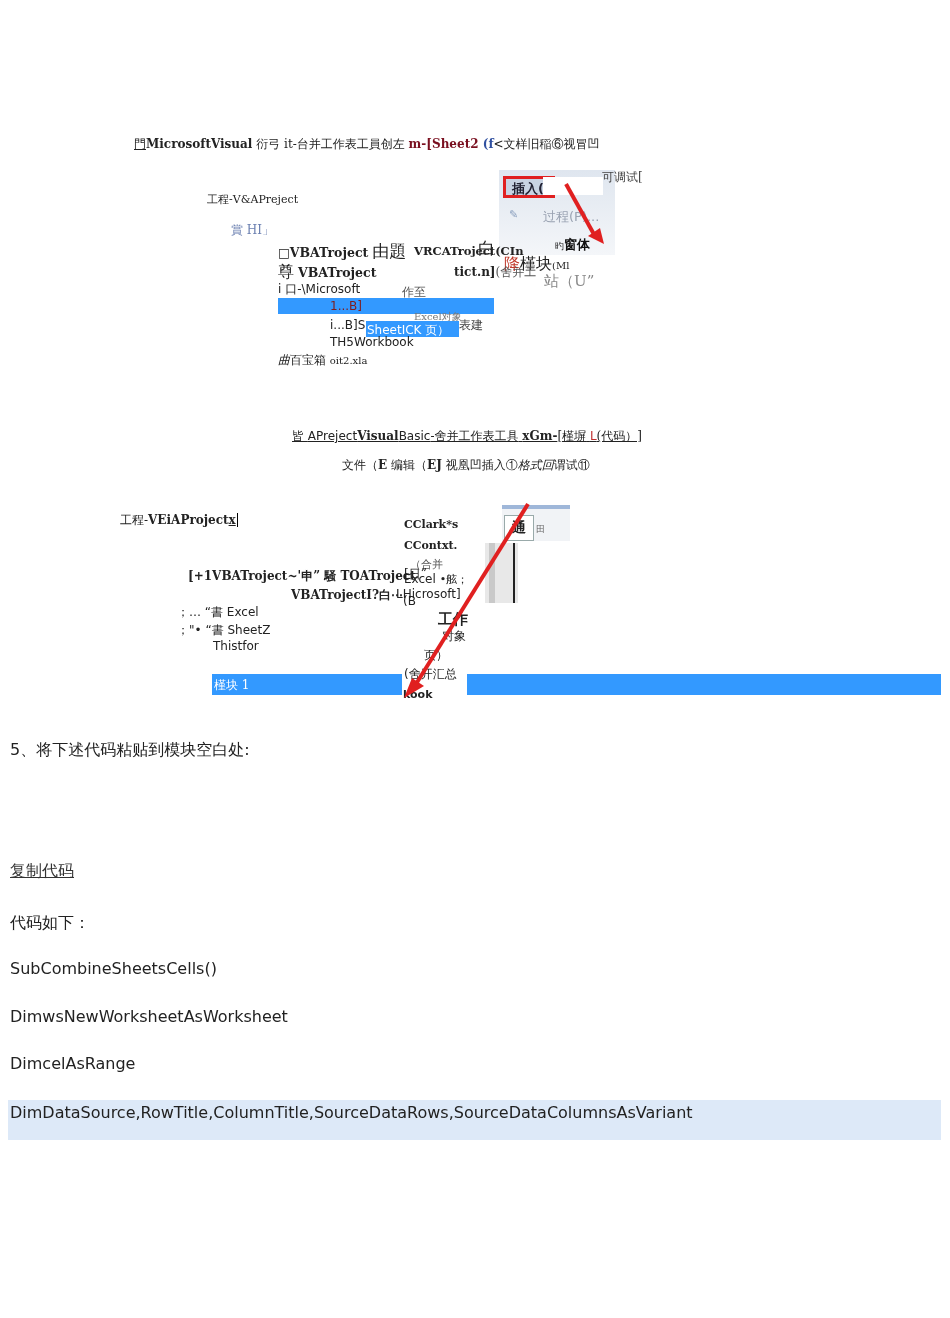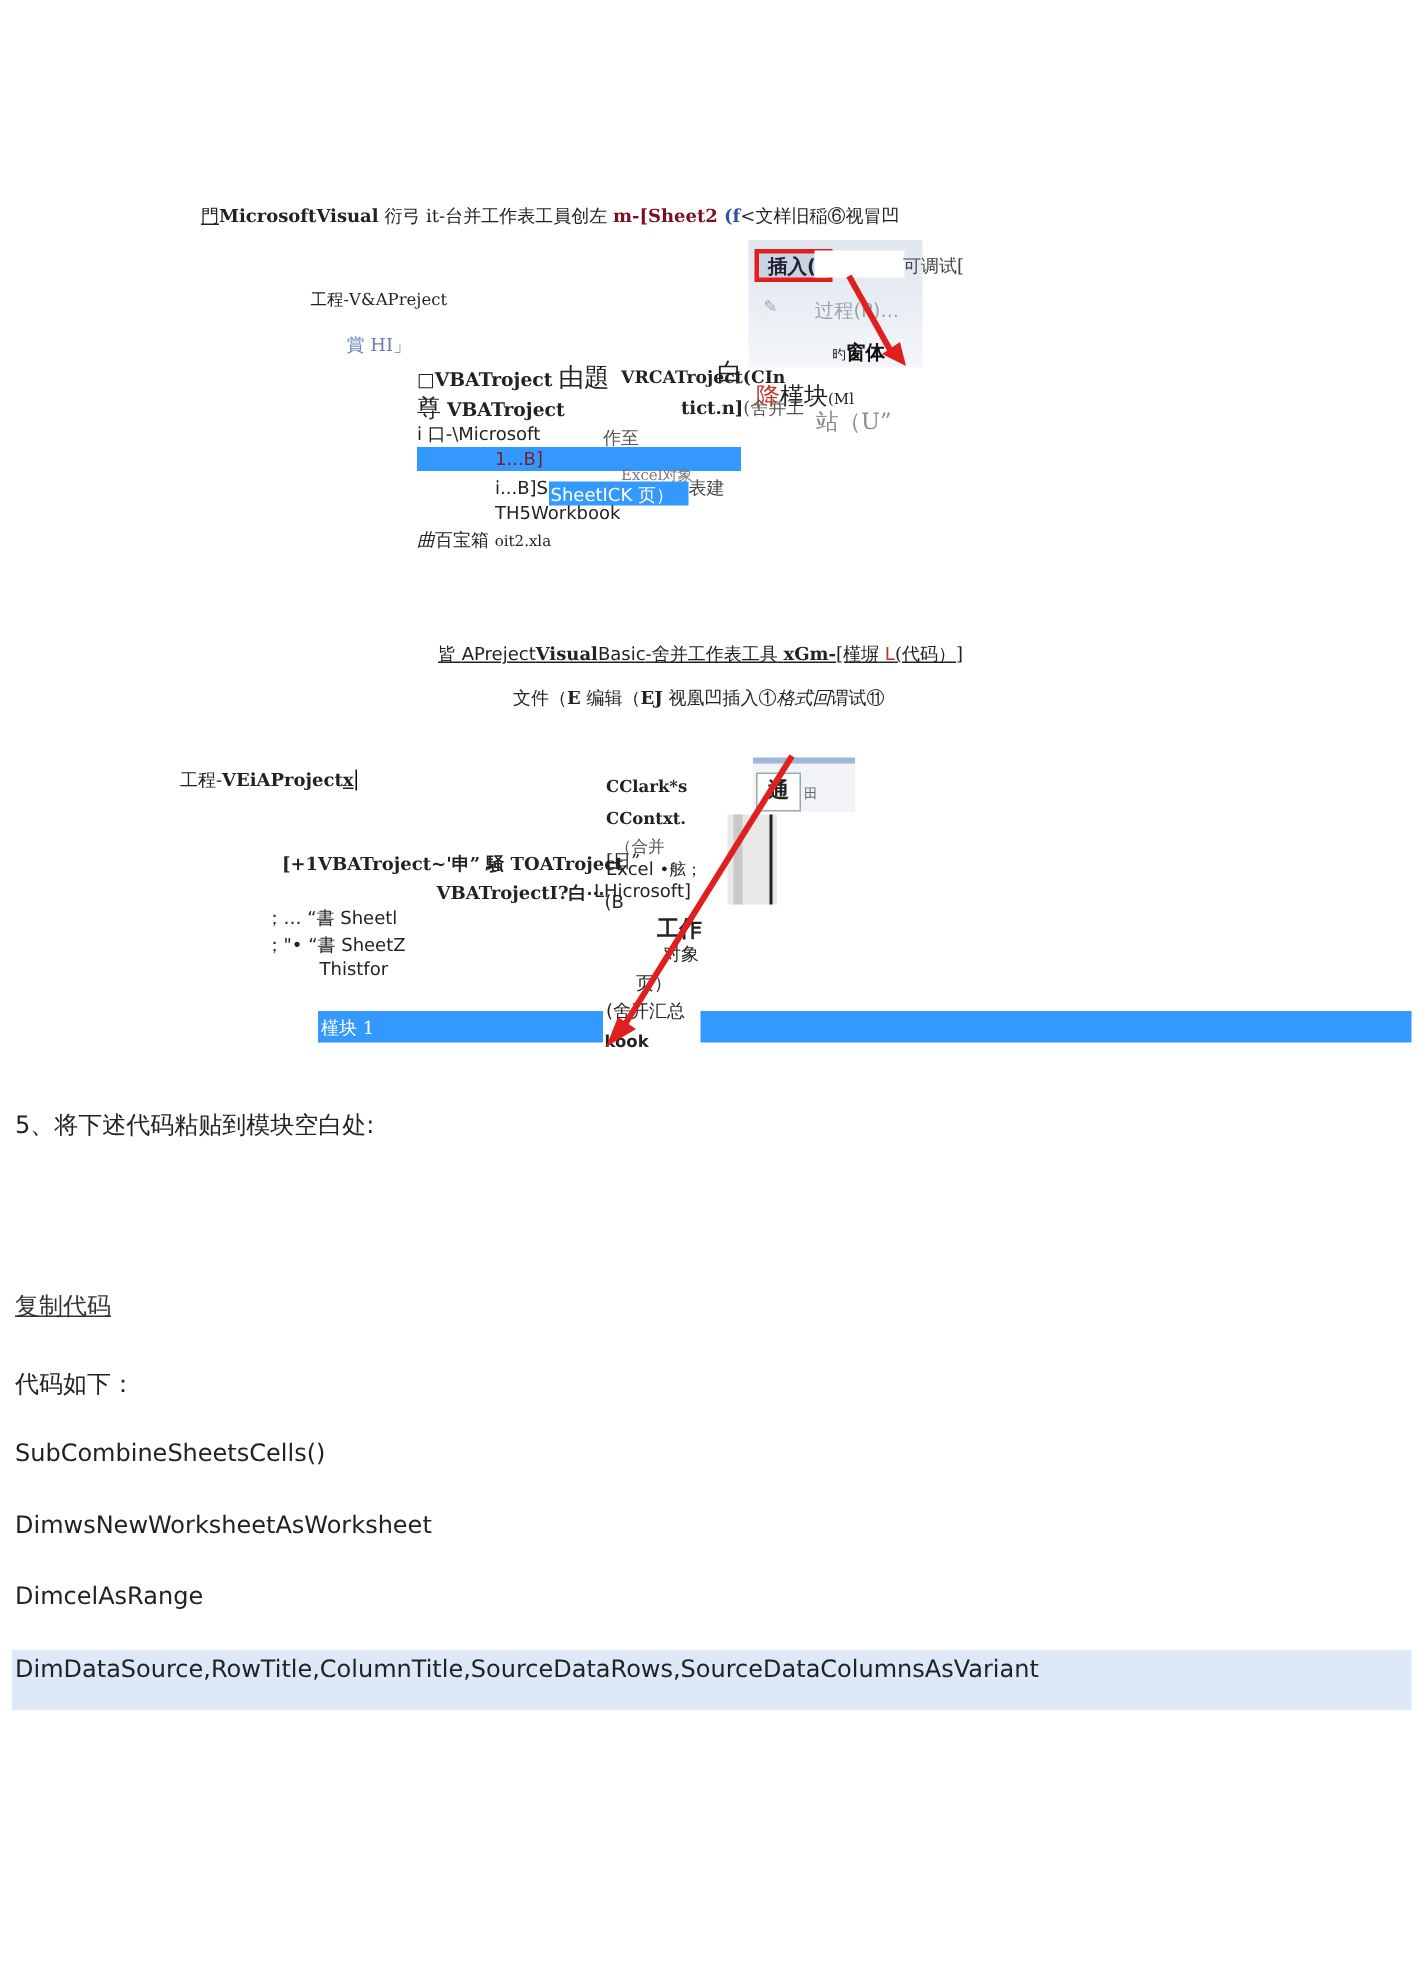--- a/index.html
+++ b/index.html
@@ -13,21 +13,21 @@
   .sm { font-size:11px; }
   .md { font-size:12px;text-align:right; }
   .lg { font-size:16px; }
   .blue-bar { position:absolute; background:#3399ff; }
   .sel-text { color:#fff; }
   .red { color:#c0392b; }
   .maroon { color:#7a1020; }
   .grey { color:#8a8a8a; }
   .bluegrey { color:#6a7fb0; }
   
-  .snip1 { position:absolute; left:499px; top:160px; width:116px; height:85px;
+  .snip1 { position:absolute; left:499px; top:170px; width:116px; height:85px;
            background:linear-gradient(#dfe6ef,#f4f6f9); overflow:hidden; }
   .snip1 .menu-insert { position:absolute; left:4px; top:6px; width:52px; height:22px;
            border:3px solid #e02020; background:#c8d3e3; font-family:"DejaVu Sans",sans-serif;
            font-size:13px; font-weight:bold; color:#223; line-height:20px; padding-left:6px; box-sizing:border-box; }
   .snip1 .white-box { position:absolute; left:44px; top:7px; width:60px; height:18px; background:#fff; }
   .snip1 .proc { position:absolute; left:44px; top:38px; font-family:"DejaVu Sans",sans-serif; font-size:13px; color:#9aa3b2; }
   .snip1 .proc-icon { position:absolute; left:10px; top:38px; width:14px; height:10px; color:#8fa3c0; font-size:11px; }
   .snip1 .form { position:absolute; left:56px; top:66px; font-family:Liberation Mono, monospace; font-size:13px; font-weight:bold; color:#111; }
   .snip1 .form small { font-size:9px; font-weight:normal; }
   
@@ -150,21 +150,21 @@
 
   <div class="abs serif md" style="left:188px; top:568px;font-weight:bold;">
     <b>[+1VBATroject~'申”</b>
     <span>騒</span>
     <b>TOATroject</b>
   </div>
   <div class="abs serif md" style="left:404px; top:566px;">[日”</div>
   <div class="abs serif md" style="left:291px; top:587px;"><b>VBATrojectI?白⋯</b></div>
 
   <div class="abs sans md" style="left:177px; top:604px;">
-    <span>；…</span> <span>“書 Sheetl</span>
+    <span>；…</span> <span>“書 Excel</span>
   </div>
   <div class="abs sans md" style="left:177px; top:622px;">
     <span>；"•</span> <span>“書 SheetZ</span>
   </div>
   <div class="abs sans md" style="left:213px; top:639px;">Thistfor</div>
 
   <div class="blue-bar" style="left:212px; top:674px; width:190px; height:21px;"></div>
   <div class="blue-bar" style="left:467px; top:674px; width:474px; height:21px;"></div>
   <div class="abs serif md sel-text" style="left:214px; top:677px;">槿块 1</div>
   <div class="abs sans md" style="left:404px; top:666px;">(舍开汇总</div>

